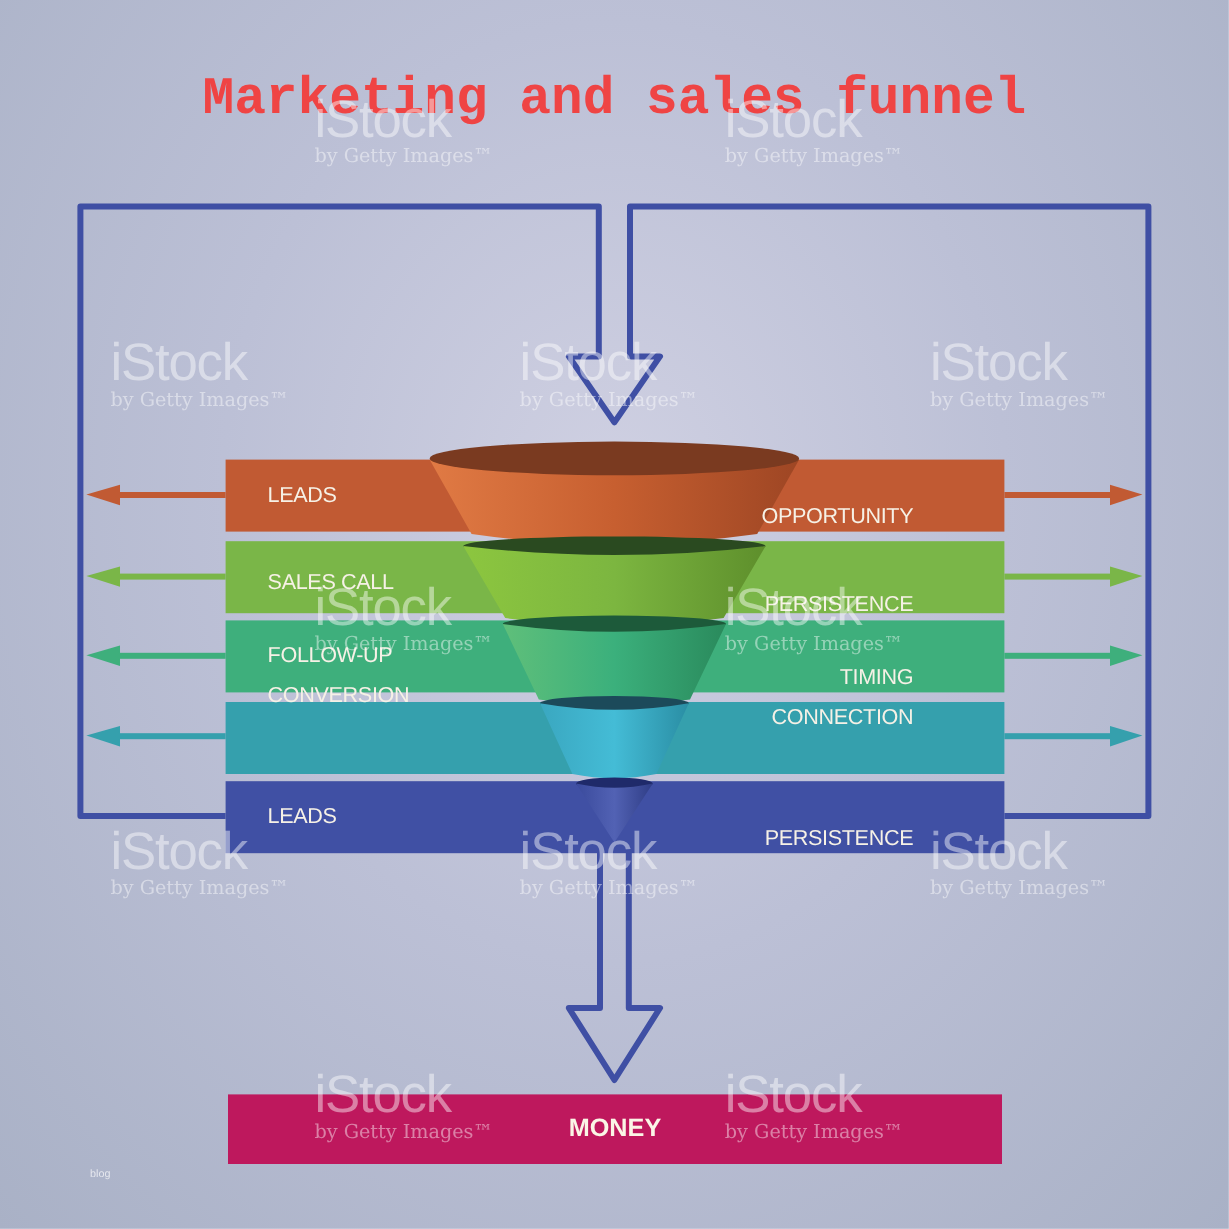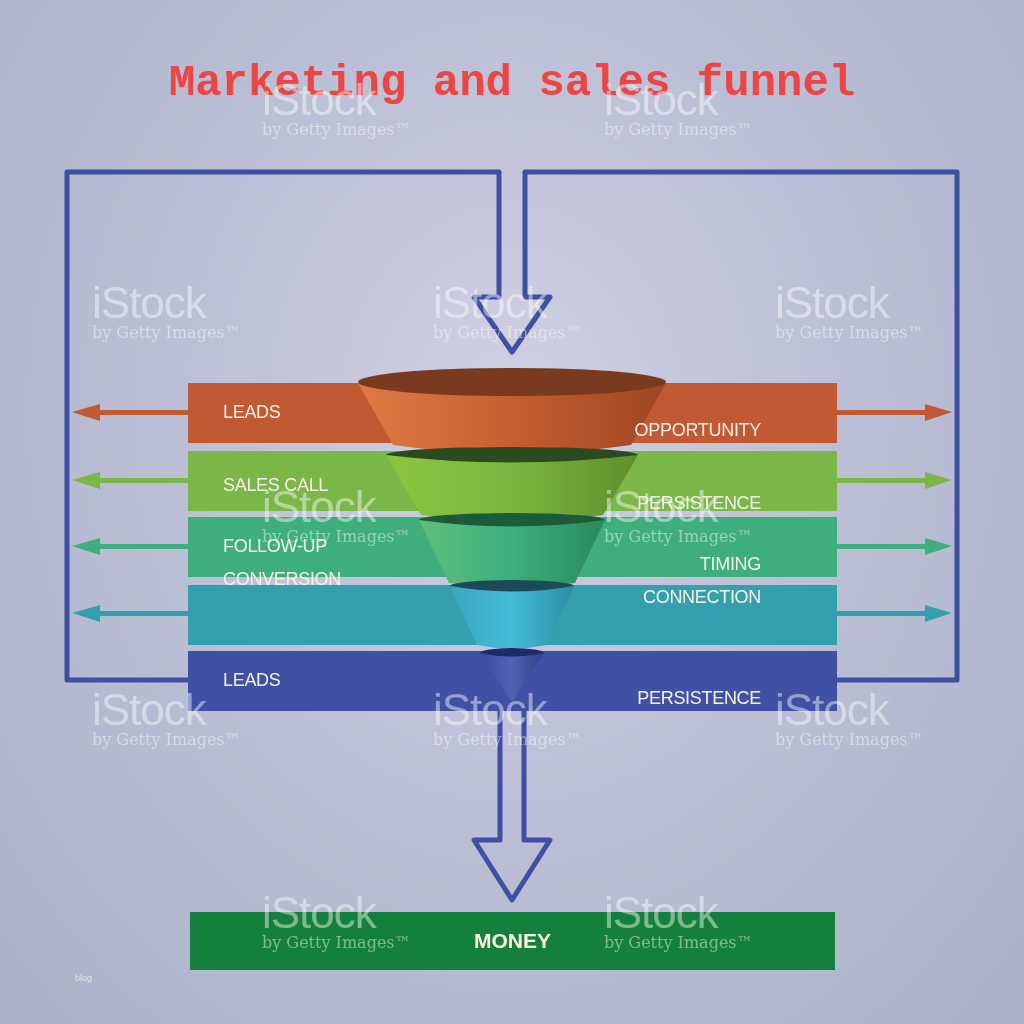--- a/index.html
+++ b/index.html
@@ -15,21 +15,21 @@
     }
     svg.diagram { position: absolute; left: 0; top: 0; }
     .band {
       position: absolute; left: 188px; width: 583px; height: 60px;
       color: #f6f1e6; font-size: 18px; letter-spacing: -0.3px;
     }
     .band .lbl-left { position: absolute; left: 35px; top: 19px; }
     .band .lbl-right { position: absolute; right: 10px; top: 19px; margin-top: 18px; }
     .money {
       position: absolute; left: 190px; top: 912px; width: 645px; height: 58px;
-      background: #15803d; color: #fbf5e6; font-size: 21px; font-weight: bold;
+      background: #be185d; color: #fbf5e6; font-size: 21px; font-weight: bold;
       text-align: center; line-height: 58px;
     }
     .blog { position: absolute; left: 40px; top: 973px; color: #e5e7ee; font-size: 9px; padding-left: 35px; }
     .wm { position: absolute; color: rgba(255,255,255,0.45); pointer-events: none; }
     .wm .big { font-size: 44px; font-weight: normal; line-height: 40px; letter-spacing: -1px; }
     .wm .small { font-family: "DejaVu Serif", serif; font-size: 16px; line-height: 20px; }
   </style>
 </head>
 <body>
 

